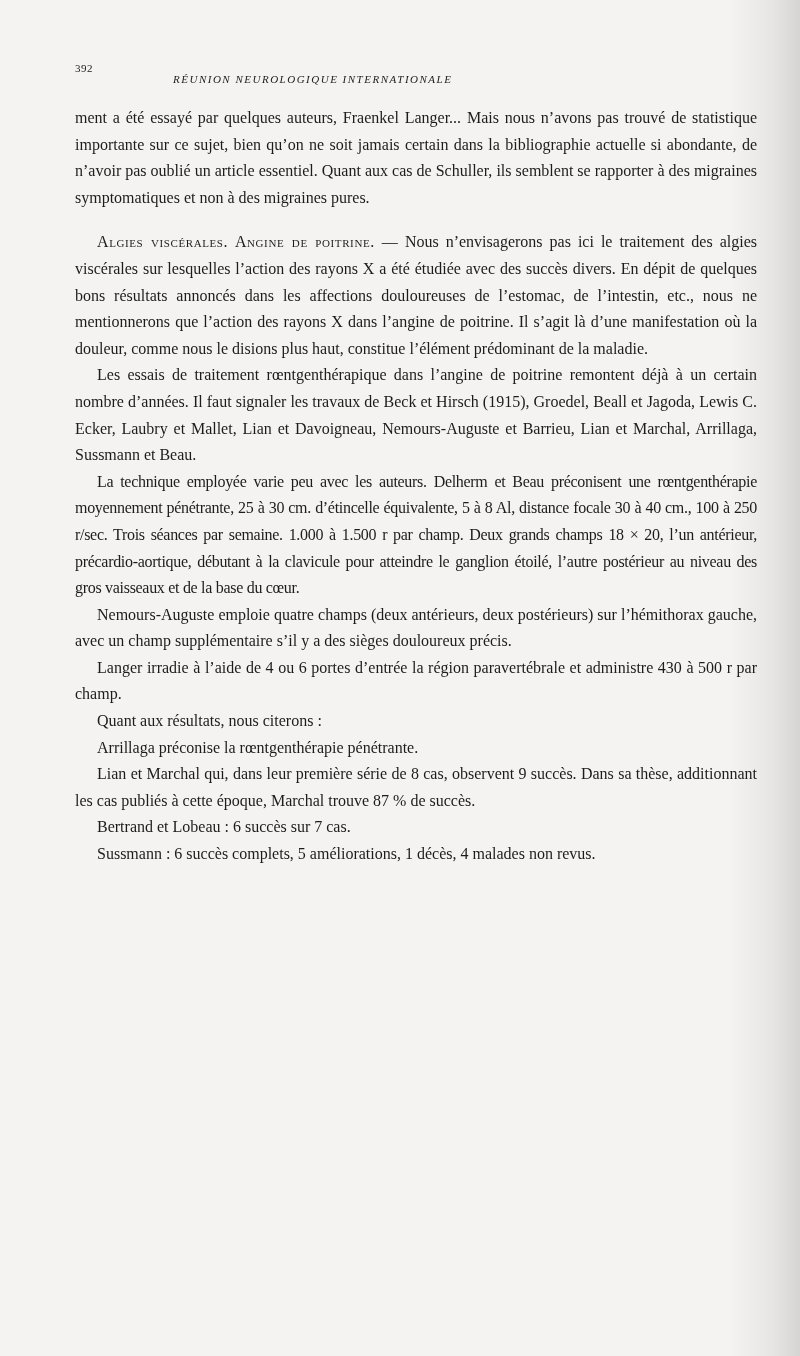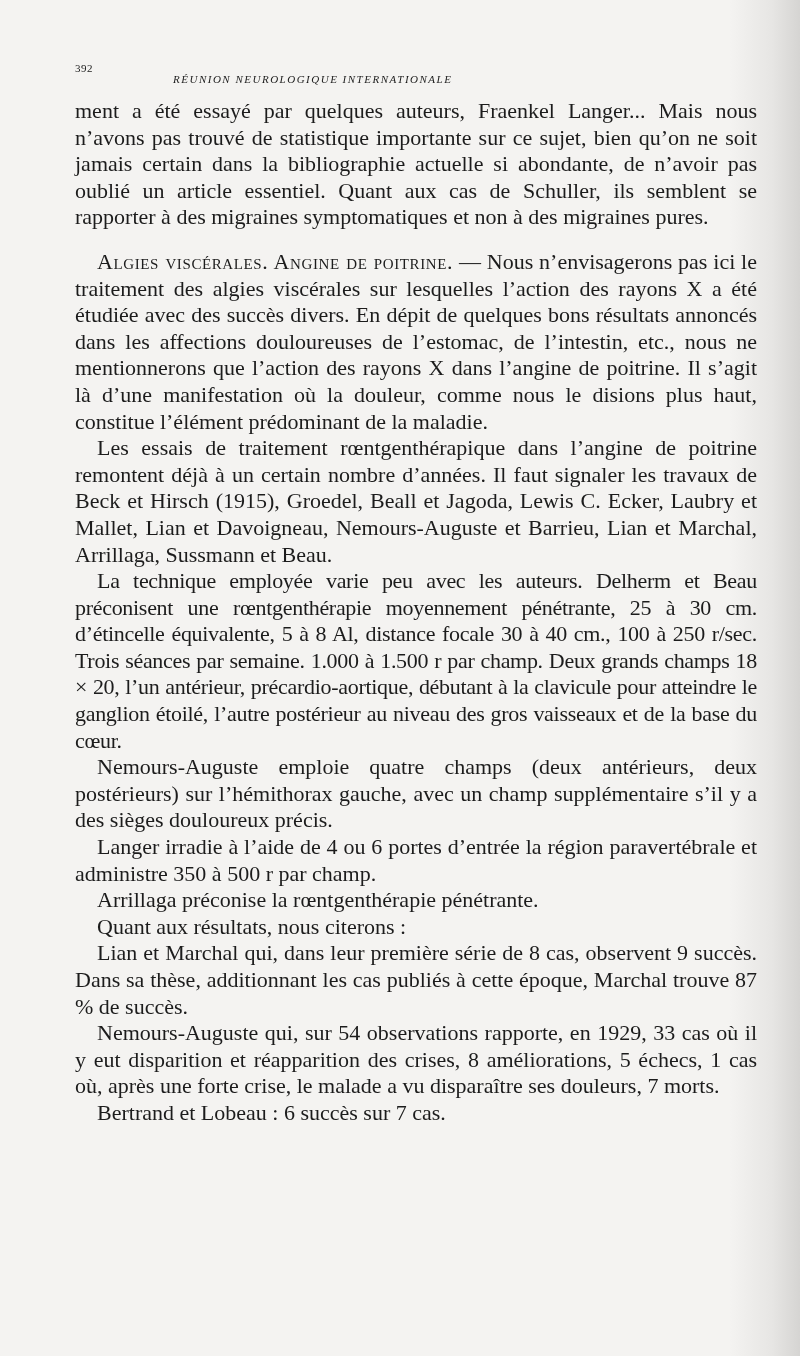--- a/index.html
+++ b/index.html
@@ -18,22 +18,22 @@
     position: absolute; left: 75px; top: 62px; width: 682px;
   }
   .running-head {
     position: relative; height: 26px; font-size: 11px; letter-spacing: 0.5px;
   }
   .page-number { position: absolute; left: 0; top: 0; }
   .running-title {
     position: absolute; left: 98px; top: 11px; font-style: italic; letter-spacing: 1.5px;
   }
   .body-text {
-    margin-top: 10px;
-    font-size: 22px;
+    margin-top: 17px;
+    font-size: 16px;
     line-height: 26.6px;
     text-align: justify;
     font-stretch: condensed;
   }
   .para { margin: 0; text-indent: 0; }
   .para.indent { text-indent: 22px; }
   .section-gap { height: 18px; }
   .smallcaps { font-variant: small-caps; letter-spacing: 0.6px; }
   .tight { letter-spacing: -0.3px; }
 </style>
@@ -48,20 +48,20 @@
     <span class="running-title">RÉUNION NEUROLOGIQUE INTERNATIONALE</span>
   </div>
 
   <div class="body-text">
     <p class="para">ment a été essayé par quelques auteurs, Fraenkel Langer... Mais nous n’avons pas trouvé de statistique importante sur ce sujet, bien qu’on ne soit jamais certain dans la bibliographie actuelle si abondante, de n’avoir pas oublié un article essentiel. Quant aux cas de Schuller, ils semblent se rapporter à des migraines symptomatiques et non à des migraines pures.</p>
     <div class="section-gap"></div>
     <p class="para indent"><span class="smallcaps">Algies viscérales. Angine de poitrine.</span><span> — Nous n’envisagerons pas ici le traitement des algies viscérales sur lesquelles l’action des rayons X a été étudiée avec des succès divers. En dépit de quelques bons résultats annoncés dans les affections douloureuses de l’estomac, de l’intestin, etc., nous ne mentionnerons que l’action des rayons X dans l’angine de poitrine. Il s’agit là d’une manifestation où la douleur, comme nous le disions plus haut, constitue l’élément prédominant de la maladie.</span></p>
     <p class="para indent">Les essais de traitement rœntgenthérapique dans l’angine de poitrine remontent déjà à un certain nombre d’années. Il faut signaler les travaux de Beck et Hirsch (1915), Groedel, Beall et Jagoda, Lewis C. Ecker, Laubry et Mallet, Lian et Davoigneau, Nemours-Auguste et Barrieu, Lian et Marchal, Arrillaga, Sussmann et Beau.</p>
     <p class="para indent tight">La technique employée varie peu avec les auteurs. Delherm et Beau préconisent une rœntgenthérapie moyennement pénétrante, 25 à 30 cm. d’étincelle équivalente, 5 à 8 Al, distance focale 30 à 40 cm., 100 à 250 r/sec. Trois séances par semaine. 1.000 à 1.500 r par champ. Deux grands champs 18 × 20, l’un antérieur, précardio-aortique, débutant à la clavicule pour atteindre le ganglion étoilé, l’autre postérieur au niveau des gros vaisseaux et de la base du cœur.</p>
     <p class="para indent">Nemours-Auguste emploie quatre champs (deux antérieurs, deux postérieurs) sur l’hémithorax gauche, avec un champ supplémentaire s’il y a des sièges douloureux précis.</p>
-    <p class="para indent">Langer irradie à l’aide de 4 ou 6 portes d’entrée la région paravertébrale et administre 350 à 500 r par champ.</p>
+    <p class="para indent">Langer irradie à l’aide de 4 ou 6 portes d’entrée la région paravertébrale et administre 430 à 500 r par champ.</p>
+    <p class="para indent">Quant aux résultats, nous citerons :</p>
     <p class="para indent">Arrillaga préconise la rœntgenthérapie pénétrante.</p>
-    <p class="para indent">Quant aux résultats, nous citerons :</p>
     <p class="para indent">Lian et Marchal qui, dans leur première série de 8 cas, observent 9 succès. Dans sa thèse, additionnant les cas publiés à cette époque, Marchal trouve 87 % de succès.</p>
-    <p class="para indent">Nemours-Auguste qui, sur 54 observations rapporte, en 1929, 33 cas où il y eut disparition et réapparition des crises, 8 améliorations, 5 échecs, 1 cas où, après une forte crise, le malade a vu disparaître ses douleurs, 7 morts.</p>
     <p class="para indent">Bertrand et Lobeau : 6 succès sur 7 cas.</p>
+    <p class="para indent">Sussmann : 6 succès complets, 5 améliorations, 1 décès, 4 malades non revus.</p>
   </div>
 </div>
 
 </body></html>

